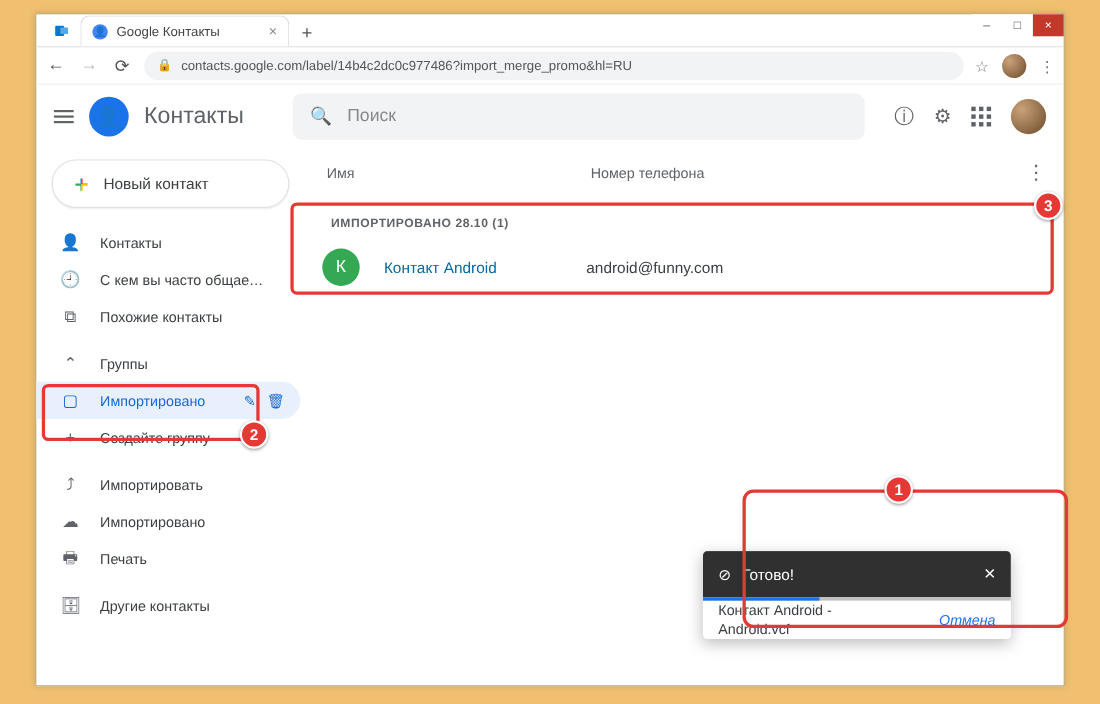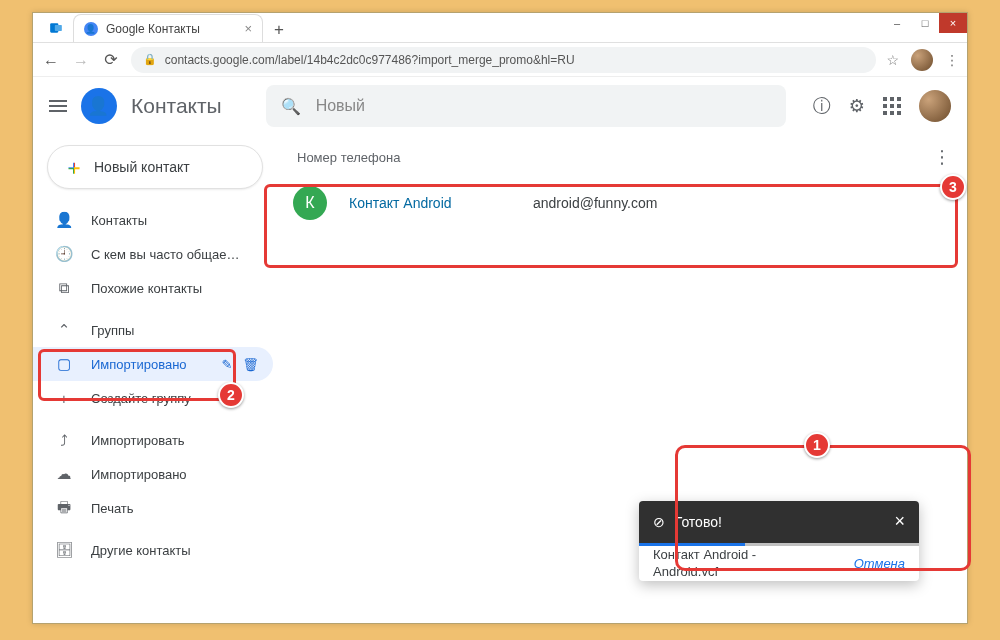--- a/index.html
+++ b/index.html
@@ -134,21 +134,21 @@
   <div class="gheader">
     <div class="hamb">
         <span></span>
         <span></span>
         <span></span>
       </div>
     <div class="glogo">👤</div>
     <div class="gtitle">Контакты</div>
     <div class="search">
       <span>🔍</span>
-      <span style="color:#888">Новый</span>
+      <span style="color:#888">Поиск</span>
     </div>
     <div class="hright">
       <span class="hicon">ⓘ</span>
       <span class="hicon">⚙</span>
       <div class="appsgrid">
           <span></span>
           <span></span>
           <span></span>
           <span></span>
           <span></span>
@@ -215,23 +215,25 @@
 
       <div class="sdiv"></div>
       <div class="srow">
         <span class="sic">🗄</span>
         <span>Другие контакты</span>
       </div>
     </div>
 
     <div class="main">
       <div class="colhead">
+        <div class="c1">Имя</div>
         <div class="c3">Номер телефона</div>
         <div class="more">⋮</div>
       </div>
+      <div class="grouphead">ИМПОРТИРОВАНО 28.10 (1)</div>
       <div class="crow">
         <div class="cavatar">К</div>
         <div class="c1">Контакт Android</div>
         <div class="c2">android@funny.com</div>
       </div>
     </div>
   </div>
 
   <div class="toast">
     <div class="toast-top">

